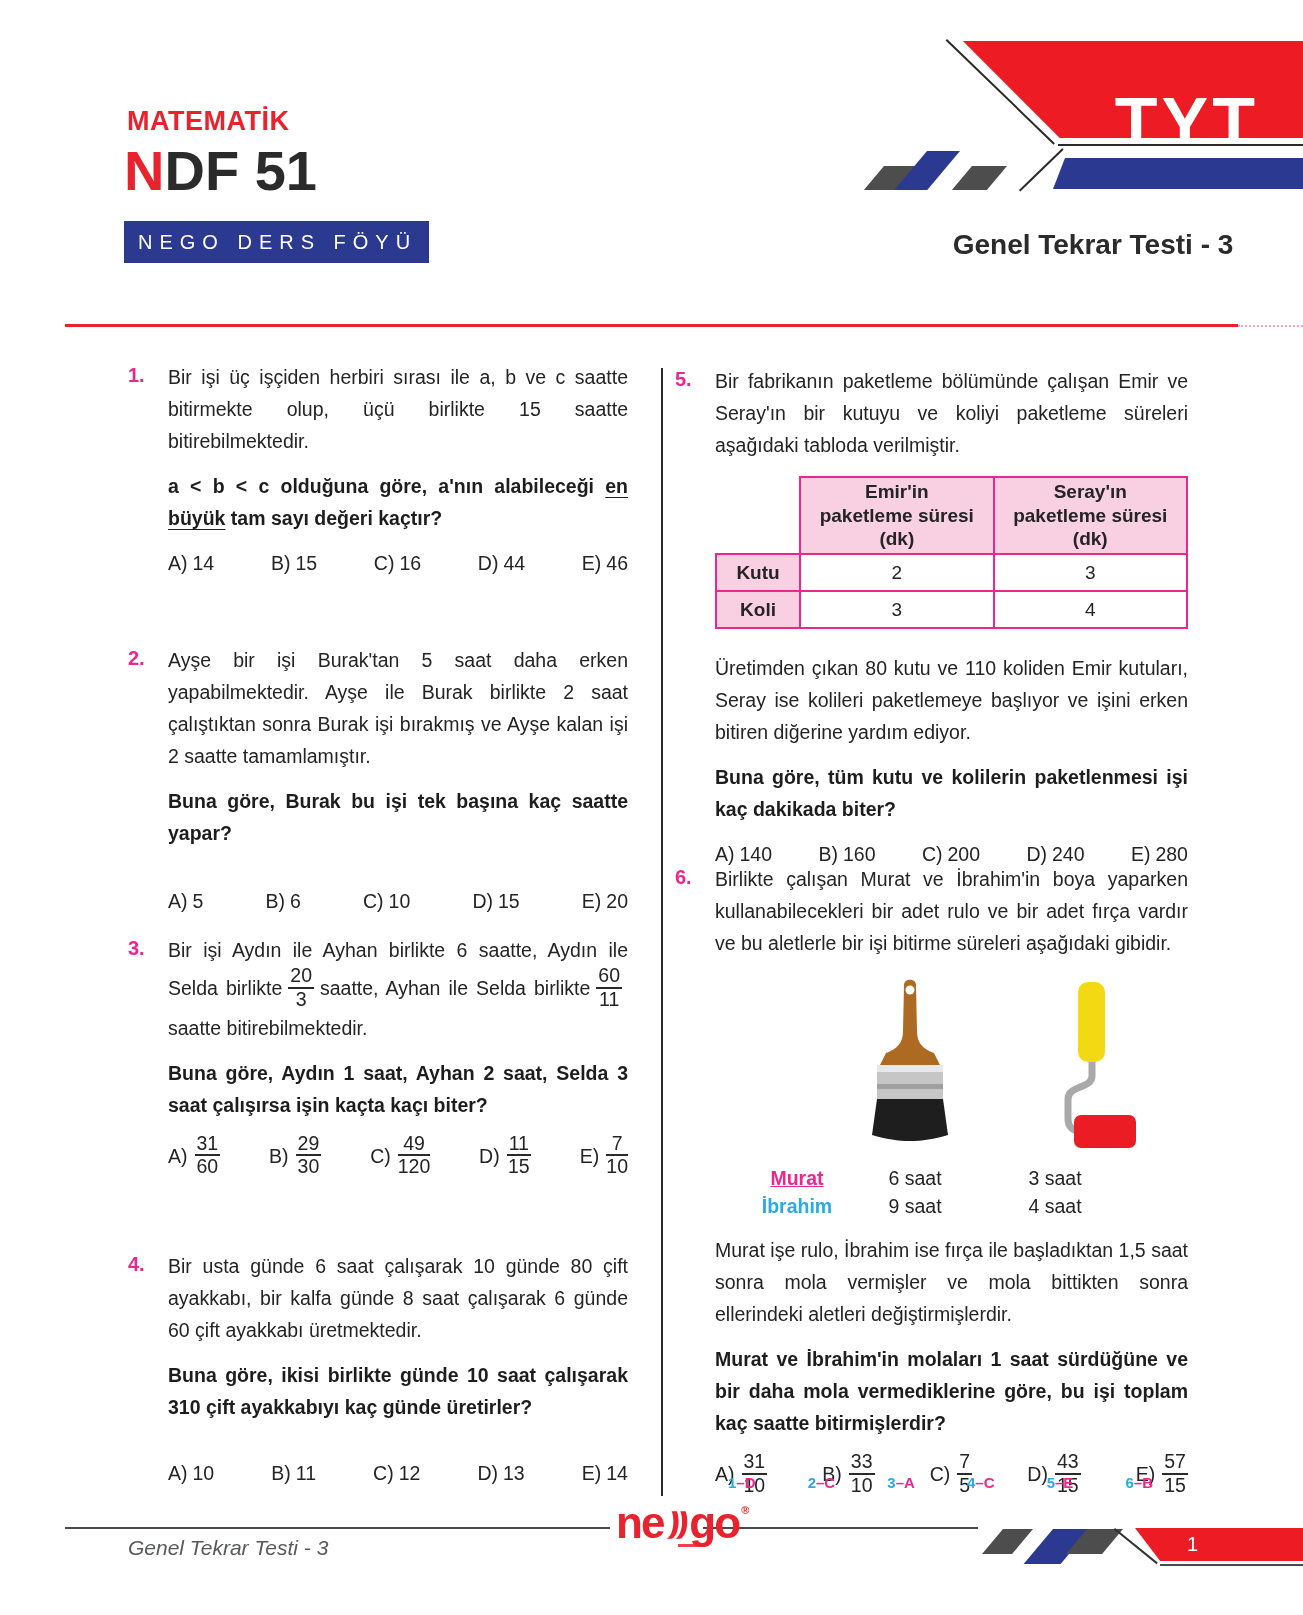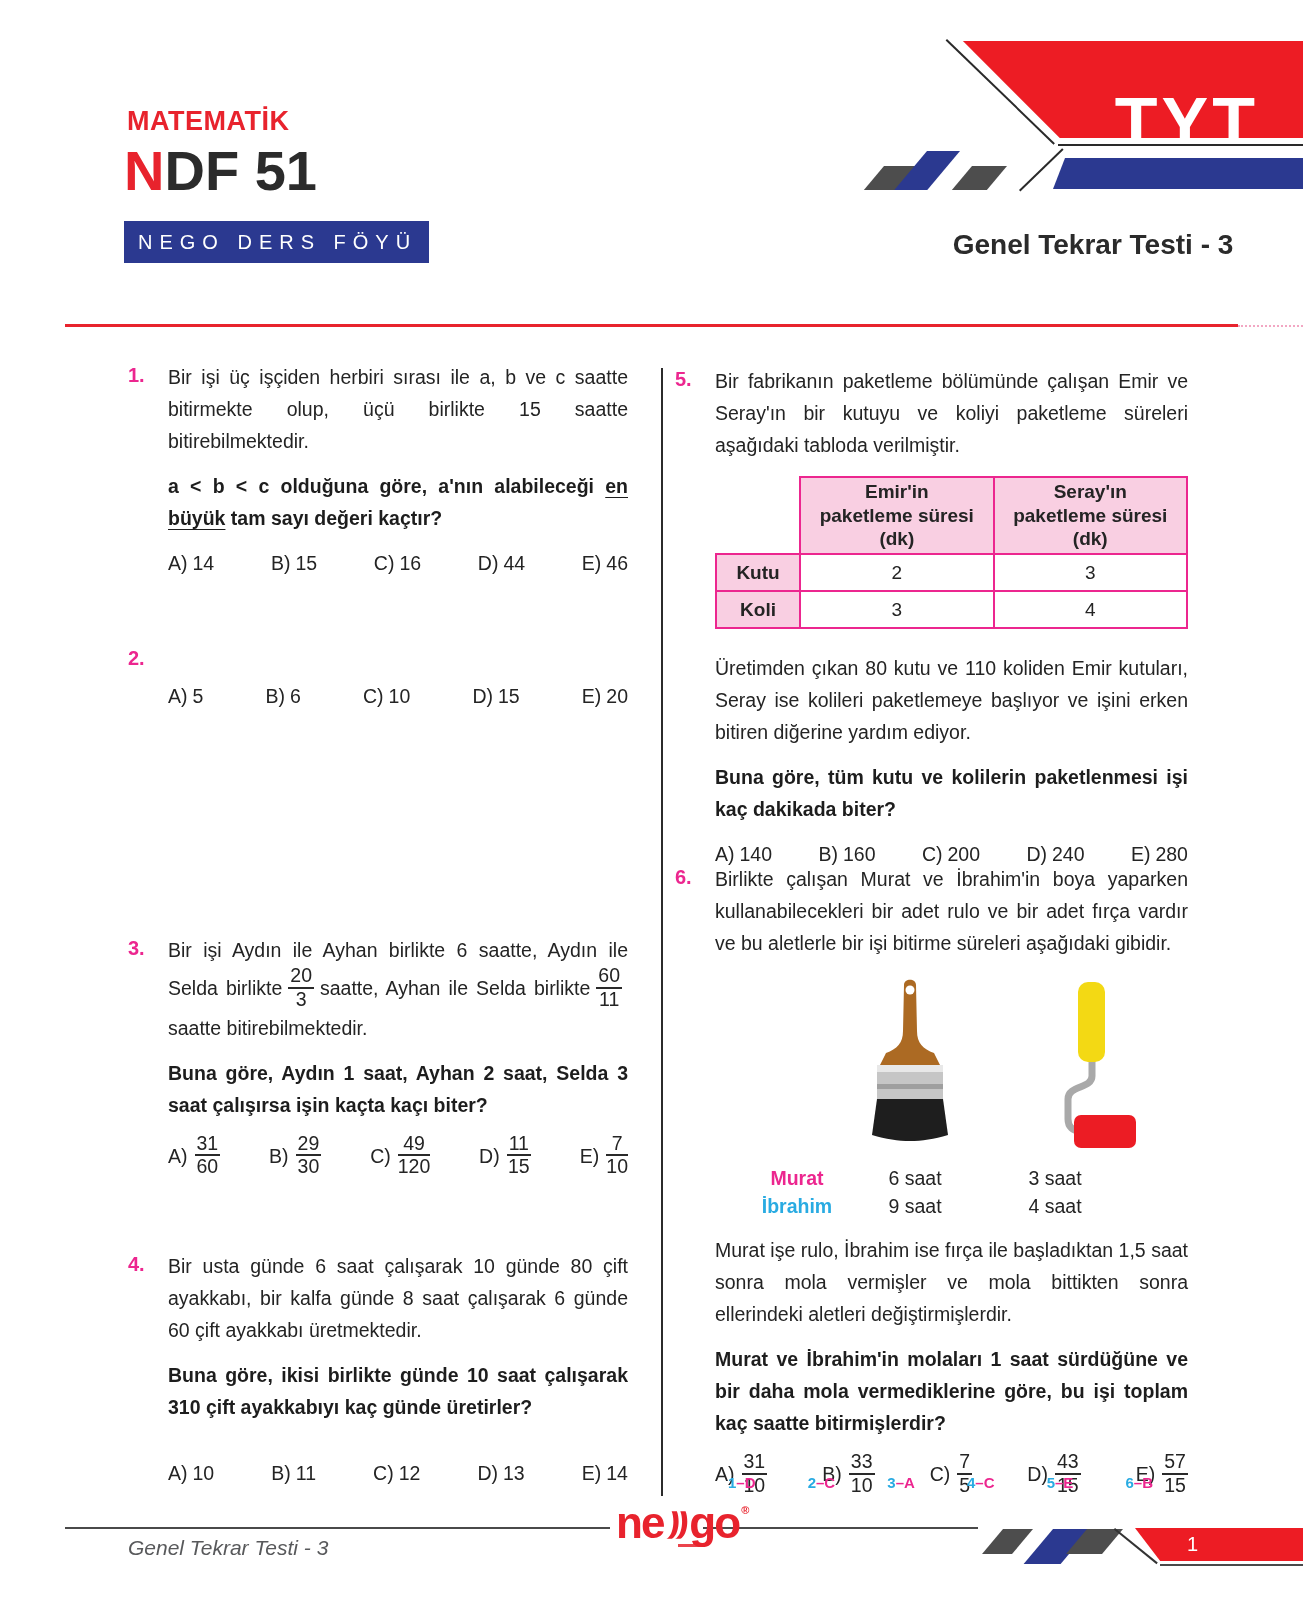--- a/index.html
+++ b/index.html
@@ -56,21 +56,21 @@
   .ptable th{background:#F9CFE2;font-weight:bold;width:172px;height:54px;line-height:1.25;padding:2px 16px;}
   .ptable .rowlabel{background:#F9CFE2;font-weight:bold;height:33px;}
   .ptable .val{background:#fff;height:33px;}
 
   
   .tools{position:relative;height:180px;margin:8px 0 10px 0;}
   .brush-wrap{position:absolute;left:145px;top:0;}
   .roller-wrap{position:absolute;left:303px;top:6px;}
   .trow{position:relative;height:28px;font-size:19.5px;}
   .trow .tname{position:absolute;left:37px;width:90px;text-align:center;font-weight:bold;}
-  .tname-0{color:#EC268F;}
+  .tname-0{color:#EC268F;text-decoration:underline;}
   .tname-1{color:#29ABE2;}
   .trow .t1{position:absolute;left:140px;width:120px;text-align:center;}
   .trow .t2{position:absolute;left:270px;width:140px;text-align:center;}
   .tools-gap{height:16px;}
 
   
   .akey{position:absolute;left:728px;top:1474px;width:425px;display:flex;justify-content:space-between;
         font-size:15px;font-weight:bold;}
   .akq{color:#29ABE2;}
   .aka{color:#EC268F;}
@@ -127,20 +127,22 @@
         <span class="opt"><span class="lbl">C)</span><span>16</span></span>
         <span class="opt"><span class="lbl">D)</span><span>44</span></span>
         <span class="opt"><span class="lbl">E)</span><span>46</span></span>
       </div>
     </div>
   </section>
 
   <section class="question" id="q2" style="left:128px;top:645px;width:500px;">
     <span class="qnum">2.</span>
     <div class="qc">
+      <p>Ayşe bir işi Burak'tan 5 saat daha erken yapabilmektedir. Ayşe ile Burak birlikte 2 saat çalıştıktan sonra Burak işi bırakmış ve Ayşe kalan işi 2 saatte tamamlamıştır.</p>
+      <p class="stem">Buna göre, Burak bu işi tek başına kaç saatte yapar?</p>
       <div class="opts mt36">
         <span class="opt"><span class="lbl">A)</span><span>5</span></span>
         <span class="opt"><span class="lbl">B)</span><span>6</span></span>
         <span class="opt"><span class="lbl">C)</span><span>10</span></span>
         <span class="opt"><span class="lbl">D)</span><span>15</span></span>
         <span class="opt"><span class="lbl">E)</span><span>20</span></span>
       </div>
     </div>
   </section>
 

